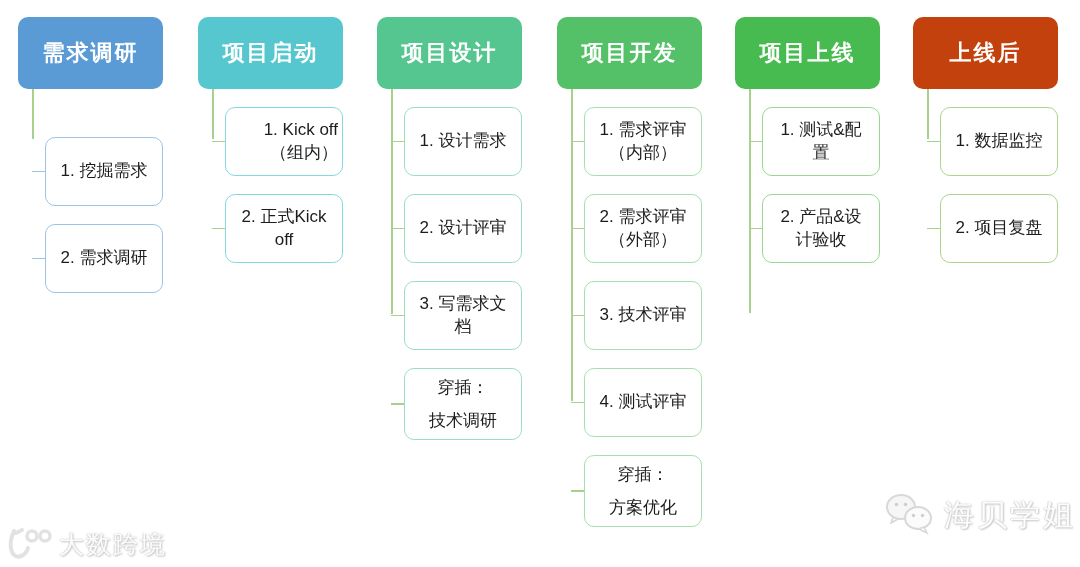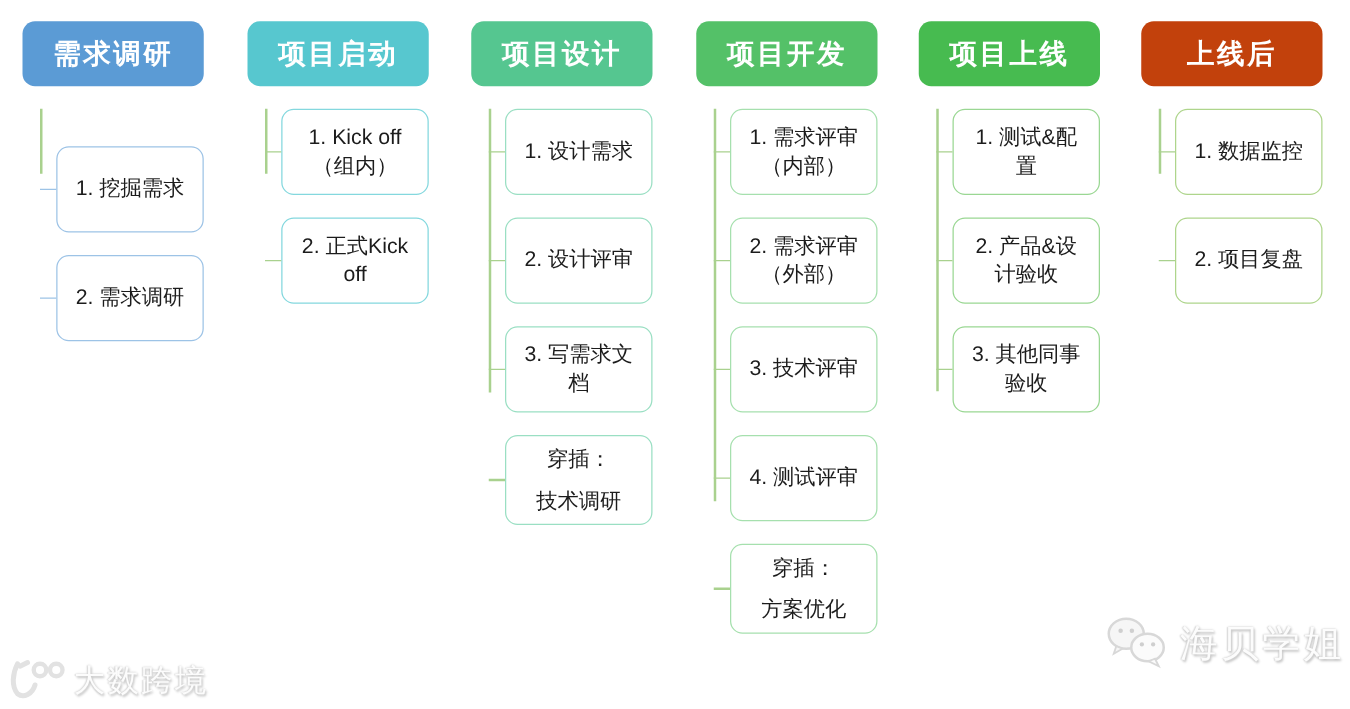--- a/index.html
+++ b/index.html
@@ -2,21 +2,21 @@
 <html><head>
 <meta charset="utf-8">
 <style>
   html,body{margin:0;padding:0}
   body{
     width:1080px;height:567px;position:relative;background:#ffffff;
     font-family:"Liberation Sans",sans-serif;overflow:hidden;
   }
   .column{position:absolute;top:17px;width:145px}
   .stage-header{
-    height:52px;border-radius:10px;display:flex;align-items:center;justify-content:center;
+    height:72px;border-radius:10px;display:flex;align-items:center;justify-content:center;
     color:#ffffff;font-size:22px;font-weight:bold;letter-spacing:2px;
     position:relative;z-index:2;
   }
   .children{margin-left:27px;margin-top:18px;position:relative;z-index:2}
   .child{
     background:#ffffff;border:1.5px solid #a9d18e;border-radius:10px;
     min-height:69px;display:flex;flex-direction:column;align-items:center;justify-content:center;
     text-align:center;font-size:17px;color:#1c1c1c;line-height:1.35;
     margin-bottom:18px;position:relative;padding:2px 4px;box-sizing:border-box;
   }
@@ -45,21 +45,21 @@
         <div class="child" style="border-color: rgb(157, 195, 230);">
           <div>2. 需求调研</div>
           <span class="stub" style="background: rgb(157, 195, 230);"></span>
         </div>
       </div>
       <div class="trunk" style="background: rgb(169, 209, 142); height: 51.5px;"></div>
     </div>
     <div class="column" style="left: 198px;">
       <div class="stage-header" style="background: rgb(87, 199, 207);">项目启动</div>
       <div class="children">
-        <div class="child" style="border-color: rgb(132, 216, 222);">
+        <div class="child" style="border-color: rgb(132, 216, 222); align-items: flex-end;">
           <div>1. Kick off</div>
           <div>（组内）</div>
           <span class="stub" style="background: rgb(169, 209, 142);"></span>
         </div>
         <div class="child" style="border-color: rgb(132, 216, 222);">
           <div>2. 正式Kick</div>
           <div>off</div>
           <span class="stub" style="background: rgb(169, 209, 142);"></span>
         </div>
       </div>
@@ -124,25 +124,20 @@
         <div class="child" style="border-color: rgb(154, 215, 147); text-align: right;">
           <div>1. 测试&amp;配</div>
           <div>置</div>
           <span class="stub" style="background: rgb(169, 209, 142);"></span>
         </div>
         <div class="child" style="border-color: rgb(154, 215, 147);">
           <div>2. 产品&amp;设</div>
           <div>计验收</div>
           <span class="stub" style="background: rgb(169, 209, 142);"></span>
         </div>
-        <div class="child" style="border-color: rgb(154, 215, 147);">
-          <div>3. 其他同事</div>
-          <div>验收</div>
-          <span class="stub" style="background: rgb(169, 209, 142);"></span>
-        </div>
       </div>
       <div class="trunk" style="background: rgb(169, 209, 142); height: 225.5px;"></div>
     </div>
     <div class="column" style="left: 913px;">
       <div class="stage-header" style="background: #c2410c;">上线后</div>
       <div class="children">
         <div class="child" style="border-color: rgb(174, 213, 140);">
           <div>1. 数据监控</div>
           <span class="stub" style="background: rgb(169, 209, 142);"></span>
         </div>

